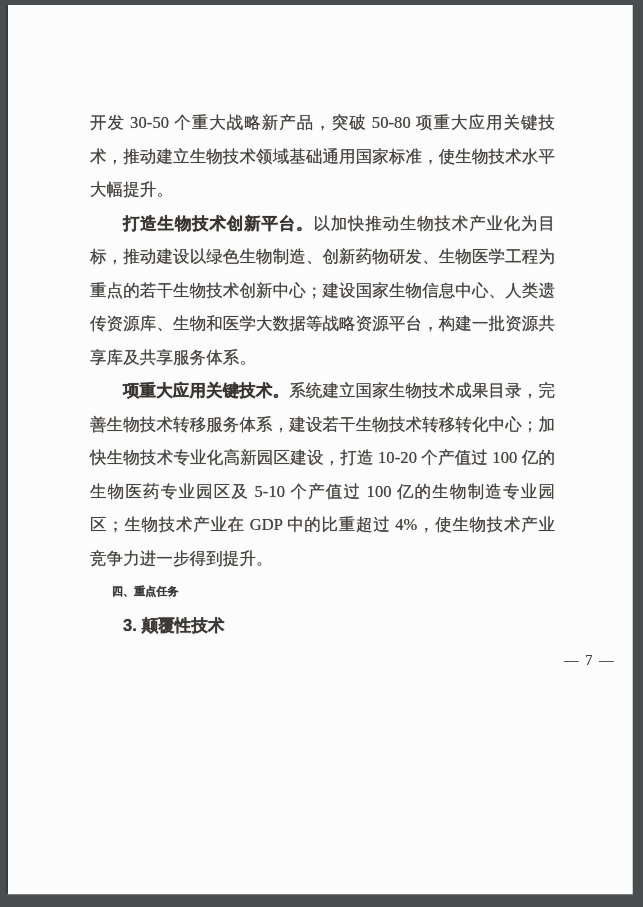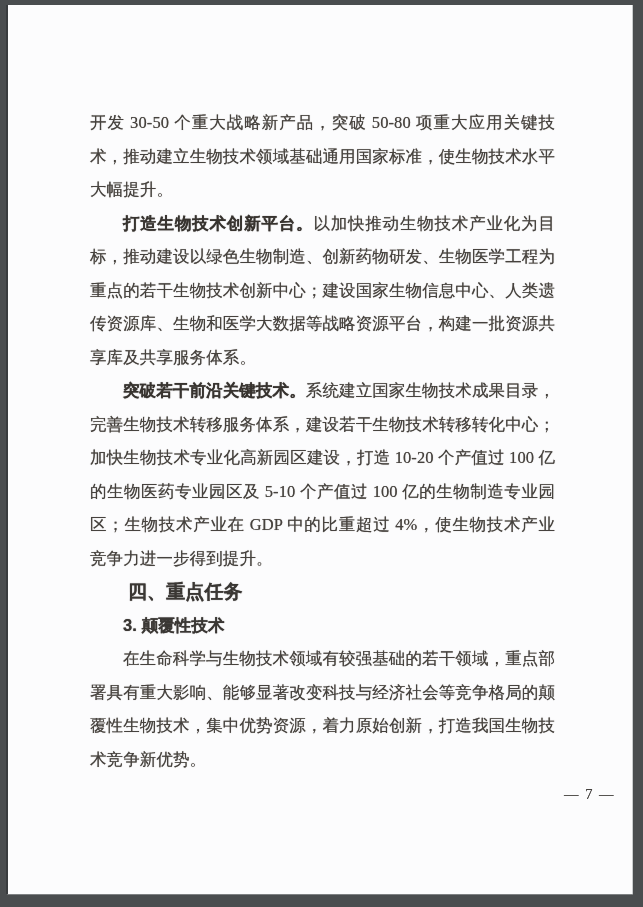--- a/index.html
+++ b/index.html
@@ -48,21 +48,21 @@
   }
   .content p.heading1,
   .content p.heading2,
   .content p.heading3 {
     font-family: "Liberation Sans", "DejaVu Sans", sans-serif;
     font-weight: bold;
     color: #3a3734;
     text-indent: 2em;
     text-shadow: 0 0 0.8px rgba(50, 46, 42, 0.9);
   }
-  .content p.heading1 { font-size: 19px; }
+  .content p.heading1 { font-size: 11px; }
   .content p.heading2 { font-size: 17px; letter-spacing: 1px; }
   .content p.heading3 { font-size: 16.5px; }
   .page-number {
     margin-top: 7px;
     text-align: right;
     padding-right: 18px;
     font-size: 14.5px;
     line-height: 22px;
     color: #44413e;
     letter-spacing: 1.5px;
@@ -70,20 +70,19 @@
   }
 </style>
 </head>
 <body>
 
 <div class="scan-bg">
   <div class="page">
     <div class="content" id="doc-body">
         <p class="body">开发 30-50 个重大战略新产品，突破 50-80 项重大应用关键技术，推动建立生物技术领域基础通用国家标准，使生物技术水平大幅提升。</p>
         <p class="body indent"><b class="lead">打造生物技术创新平台。</b>以加快推动生物技术产业化为目标，推动建设以绿色生物制造、创新药物研发、生物医学工程为重点的若干生物技术创新中心；建设国家生物信息中心、人类遗传资源库、生物和医学大数据等战略资源平台，构建一批资源共享库及共享服务体系。</p>
-        <p class="body indent"><b class="lead">突破若干前沿关键技术。</b>系统建立国家生物技术成果目录，完善生物技术转移服务体系，建设若干生物技术转移转化中心；加快生物技术专业化高新园区建设，打造 10-20 个产值过 100 亿的生物医药专业园区及 5-10 个产值过 100 亿的生物制造专业园区；生物技术产业在 GDP 中的比重超过 4%，使生物技术产业竞争力进一步得到提升。</p>
+        <p class="body indent"><b class="lead">项重大应用关键技术。</b>系统建立国家生物技术成果目录，完善生物技术转移服务体系，建设若干生物技术转移转化中心；加快生物技术专业化高新园区建设，打造 10-20 个产值过 100 亿的生物医药专业园区及 5-10 个产值过 100 亿的生物制造专业园区；生物技术产业在 GDP 中的比重超过 4%，使生物技术产业竞争力进一步得到提升。</p>
         <p class="heading1">四、重点任务</p>
         <p class="heading3">3. 颠覆性技术</p>
-        <p class="body indent">在生命科学与生物技术领域有较强基础的若干领域，重点部署具有重大影响、能够显著改变科技与经济社会等竞争格局的颠覆性生物技术，集中优势资源，着力原始创新，打造我国生物技术竞争新优势。</p>
       </div>
     <div class="page-number">— 7 —</div>
   </div>
 </div>
 
 </body></html>

